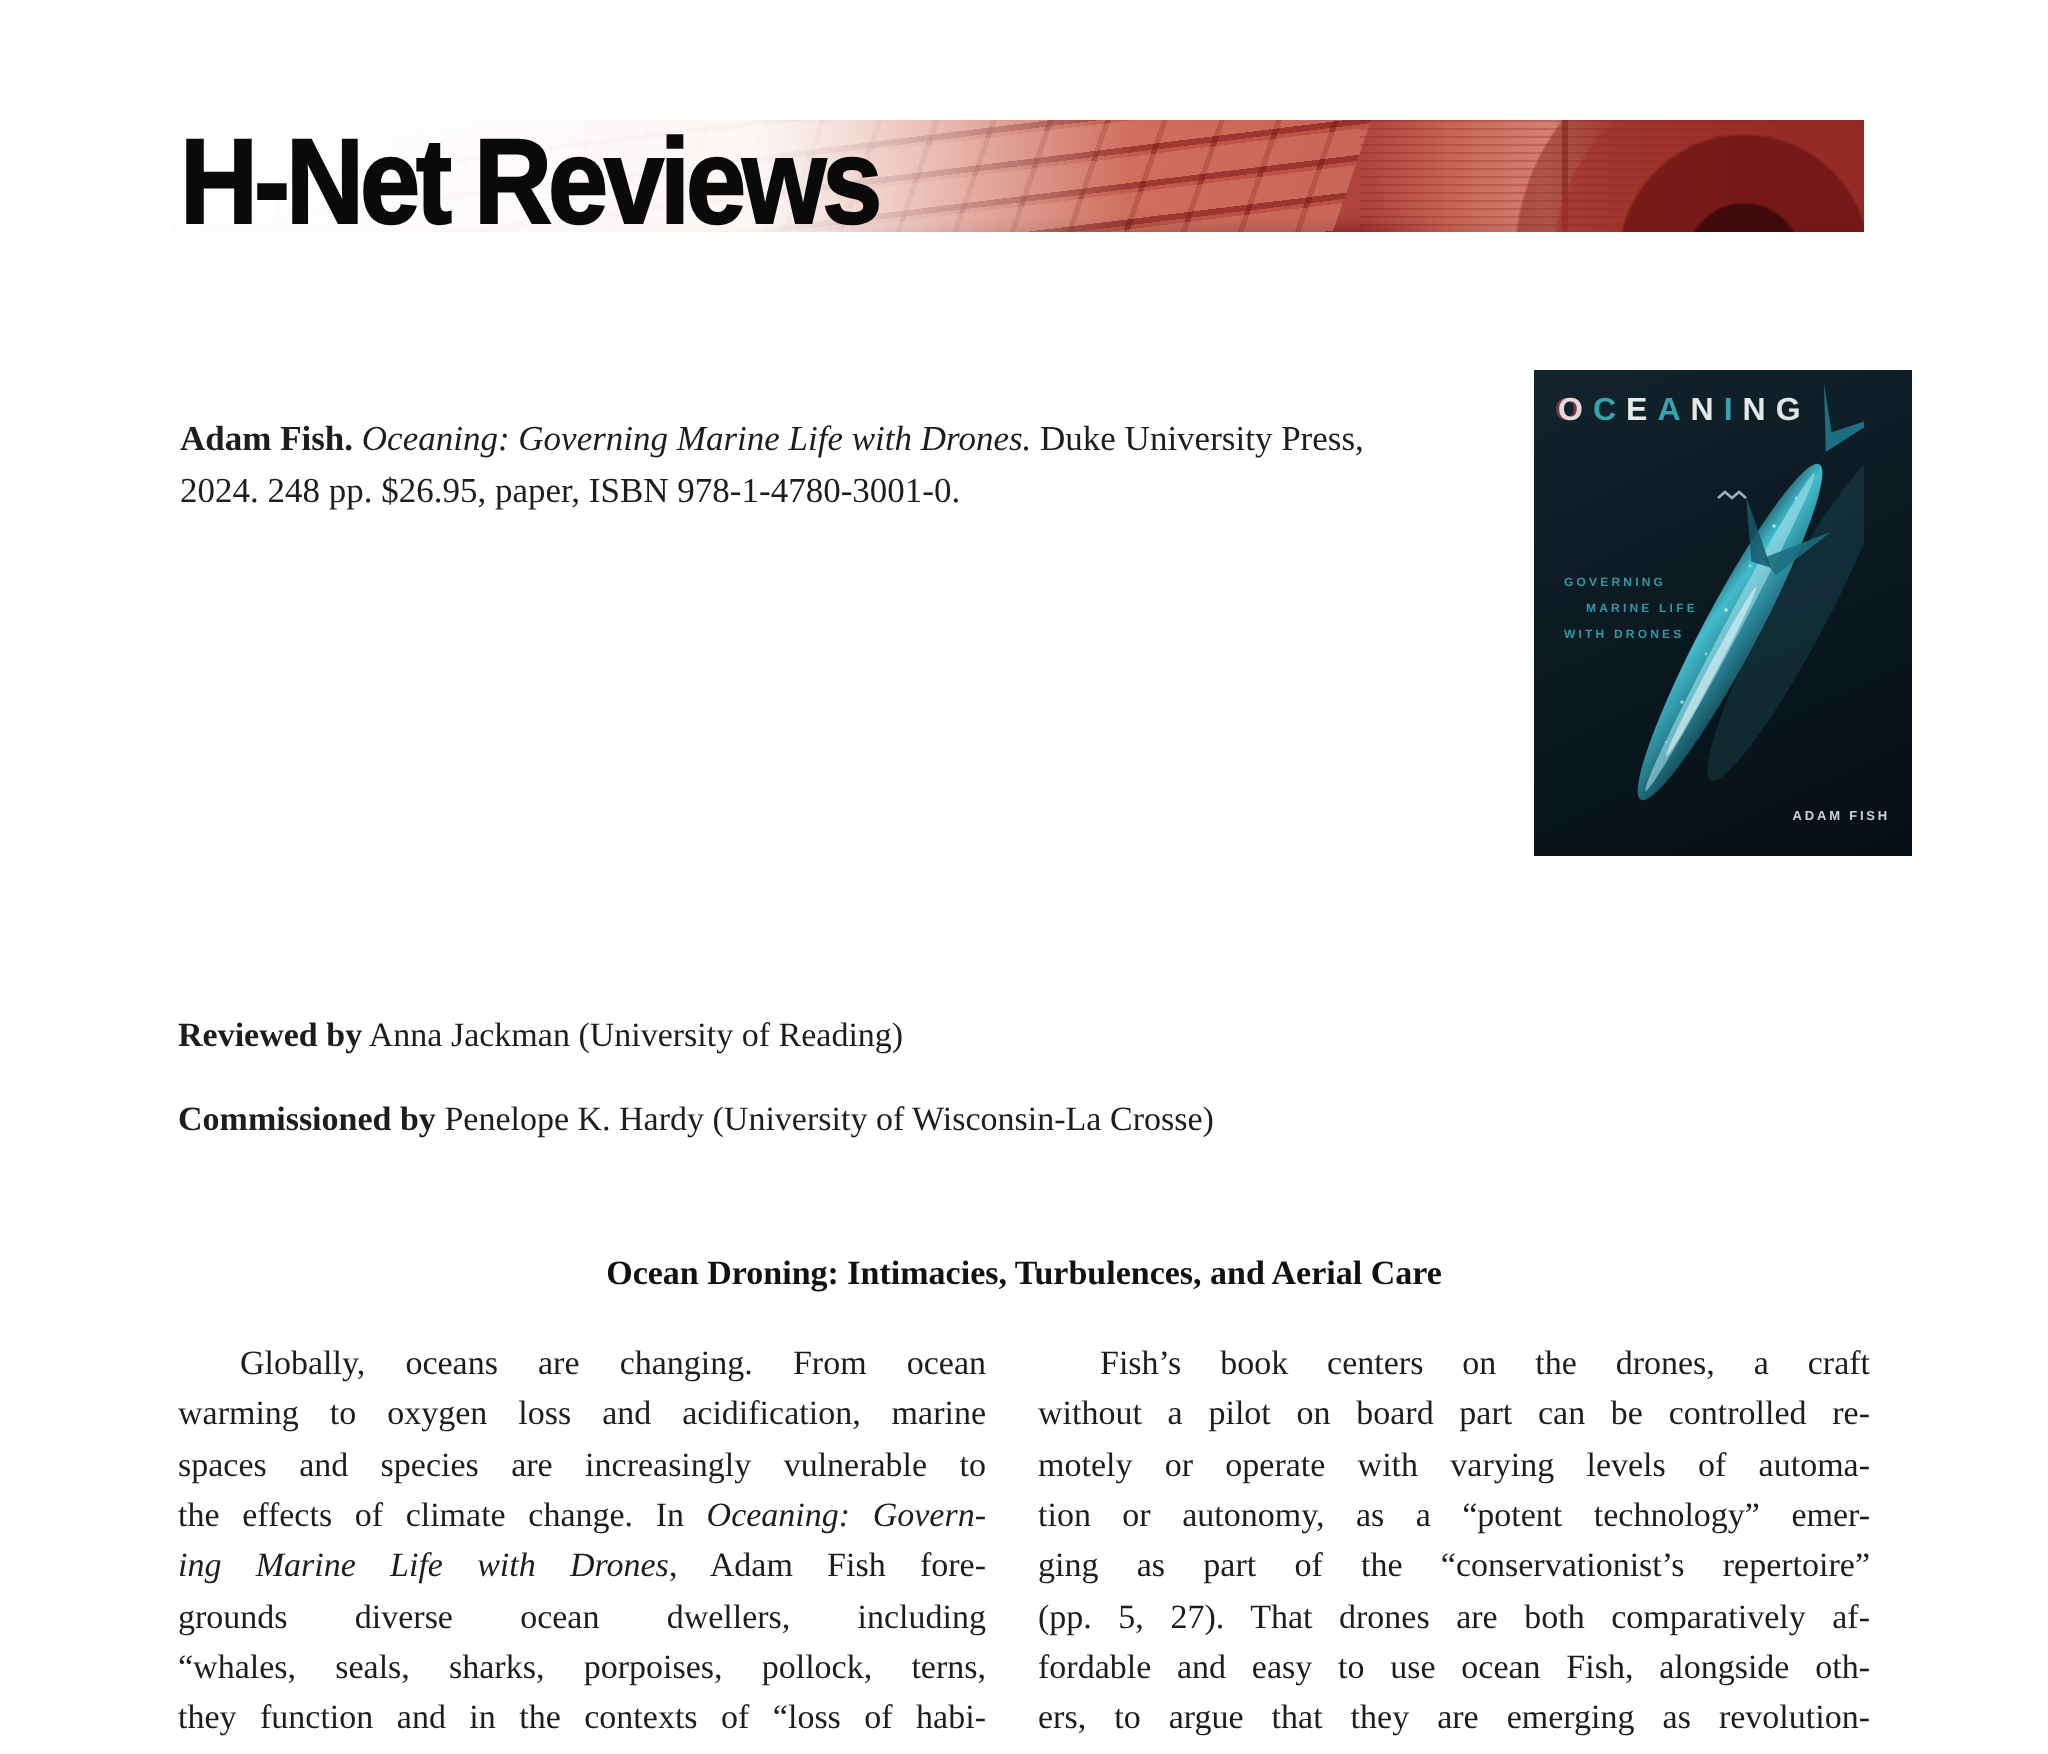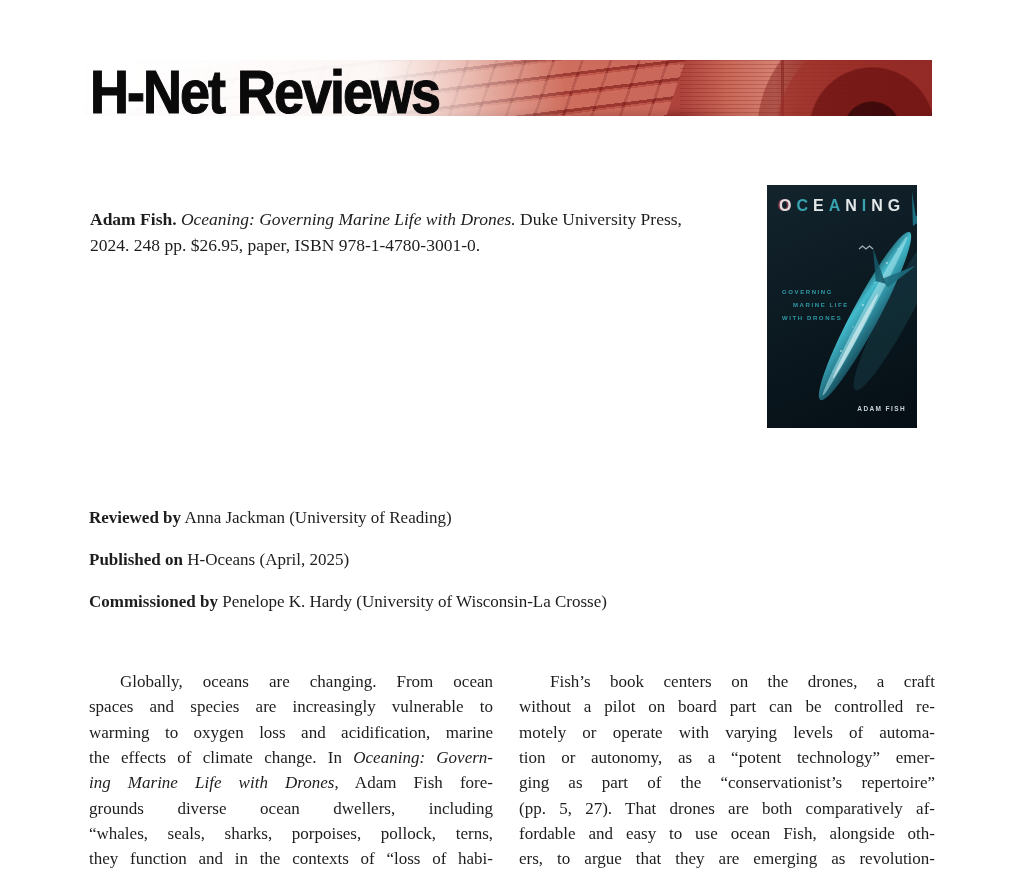--- a/index.html
+++ b/index.html
@@ -59,21 +59,21 @@
   }
 
   
   .citation { position:absolute; left:90px; top:206px; width:680px; font-size:17.5px; }
   .cit-line { line-height:26px; }
   .b { font-weight:bold; }
   .it { font-style:italic; }
 
   
   .cover {
-    position:absolute; left:767px; top:185px; width:150px; height:243px;
+    position:absolute; left:767px; top:185px; width:189px; height:243px;
     background:linear-gradient(155deg,#13242d 0%,#0c1a22 45%,#050e14 100%);
     overflow:hidden;
   }
   .cover svg { position:absolute; left:0; top:0; }
   .cover-title {
     position:absolute; left:12px; top:12px;
     font-family:"Liberation Sans", sans-serif; font-weight:bold;
     font-size:16px; letter-spacing:5px; white-space:nowrap;
   }
   .cover-title span:first-child { text-shadow:-1.5px 0 0 rgba(210,75,105,.55); }
@@ -172,30 +172,30 @@
     <div class="cover-tagline" style="color: rgb(47, 154, 166);">
         <div>GOVERNING</div>
         <div>MARINE LIFE</div>
         <div>WITH DRONES</div>
       </div>
     <div class="cover-author">ADAM FISH</div>
   </div>
 
   <div class="meta">
     <div class="meta-row"><span class="b">Reviewed by</span> <span>Anna Jackman (University of Reading)</span></div>
-    <div class="meta-row"><span class="b">Published on</span> <span>H-Oceans (April, 2025)</span></div>
     <div class="meta-row"><span class="b">Commissioned by</span> <span>Penelope K. Hardy (University of Wisconsin-La Crosse)</span></div>
   </div>
 
+  <div class="review-heading">Ocean Droning: Intimacies, Turbulences, and Aerial Care</div>
 
   <div class="columns">
     <div class="col col-left">
         <div class="tline ind"><span>Globally, oceans are changing. From ocean</span></div>
+        <div class="tline"><span>warming to oxygen loss and acidification, marine</span></div>
         <div class="tline"><span>spaces and species are increasingly vulnerable to</span></div>
-        <div class="tline"><span>warming to oxygen loss and acidification, marine</span></div>
         <div class="tline"><span>the effects of climate change. In </span><span class="it">Oceaning: Govern-</span></div>
         <div class="tline"><span class="it">ing Marine Life with Drones</span><span>, Adam Fish fore-</span></div>
         <div class="tline"><span>grounds diverse ocean dwellers, including</span></div>
         <div class="tline"><span>“whales, seals, sharks, porpoises, pollock, terns,</span></div>
         <div class="tline"><span>they function and in the contexts of “loss of habi-</span></div>
       </div>
     <div class="col col-right">
         <div class="tline ind"><span>Fish’s book centers on the drones, a craft</span></div>
         <div class="tline"><span>without a pilot on board part can be controlled re-</span></div>
         <div class="tline"><span>motely or operate with varying levels of automa-</span></div>

